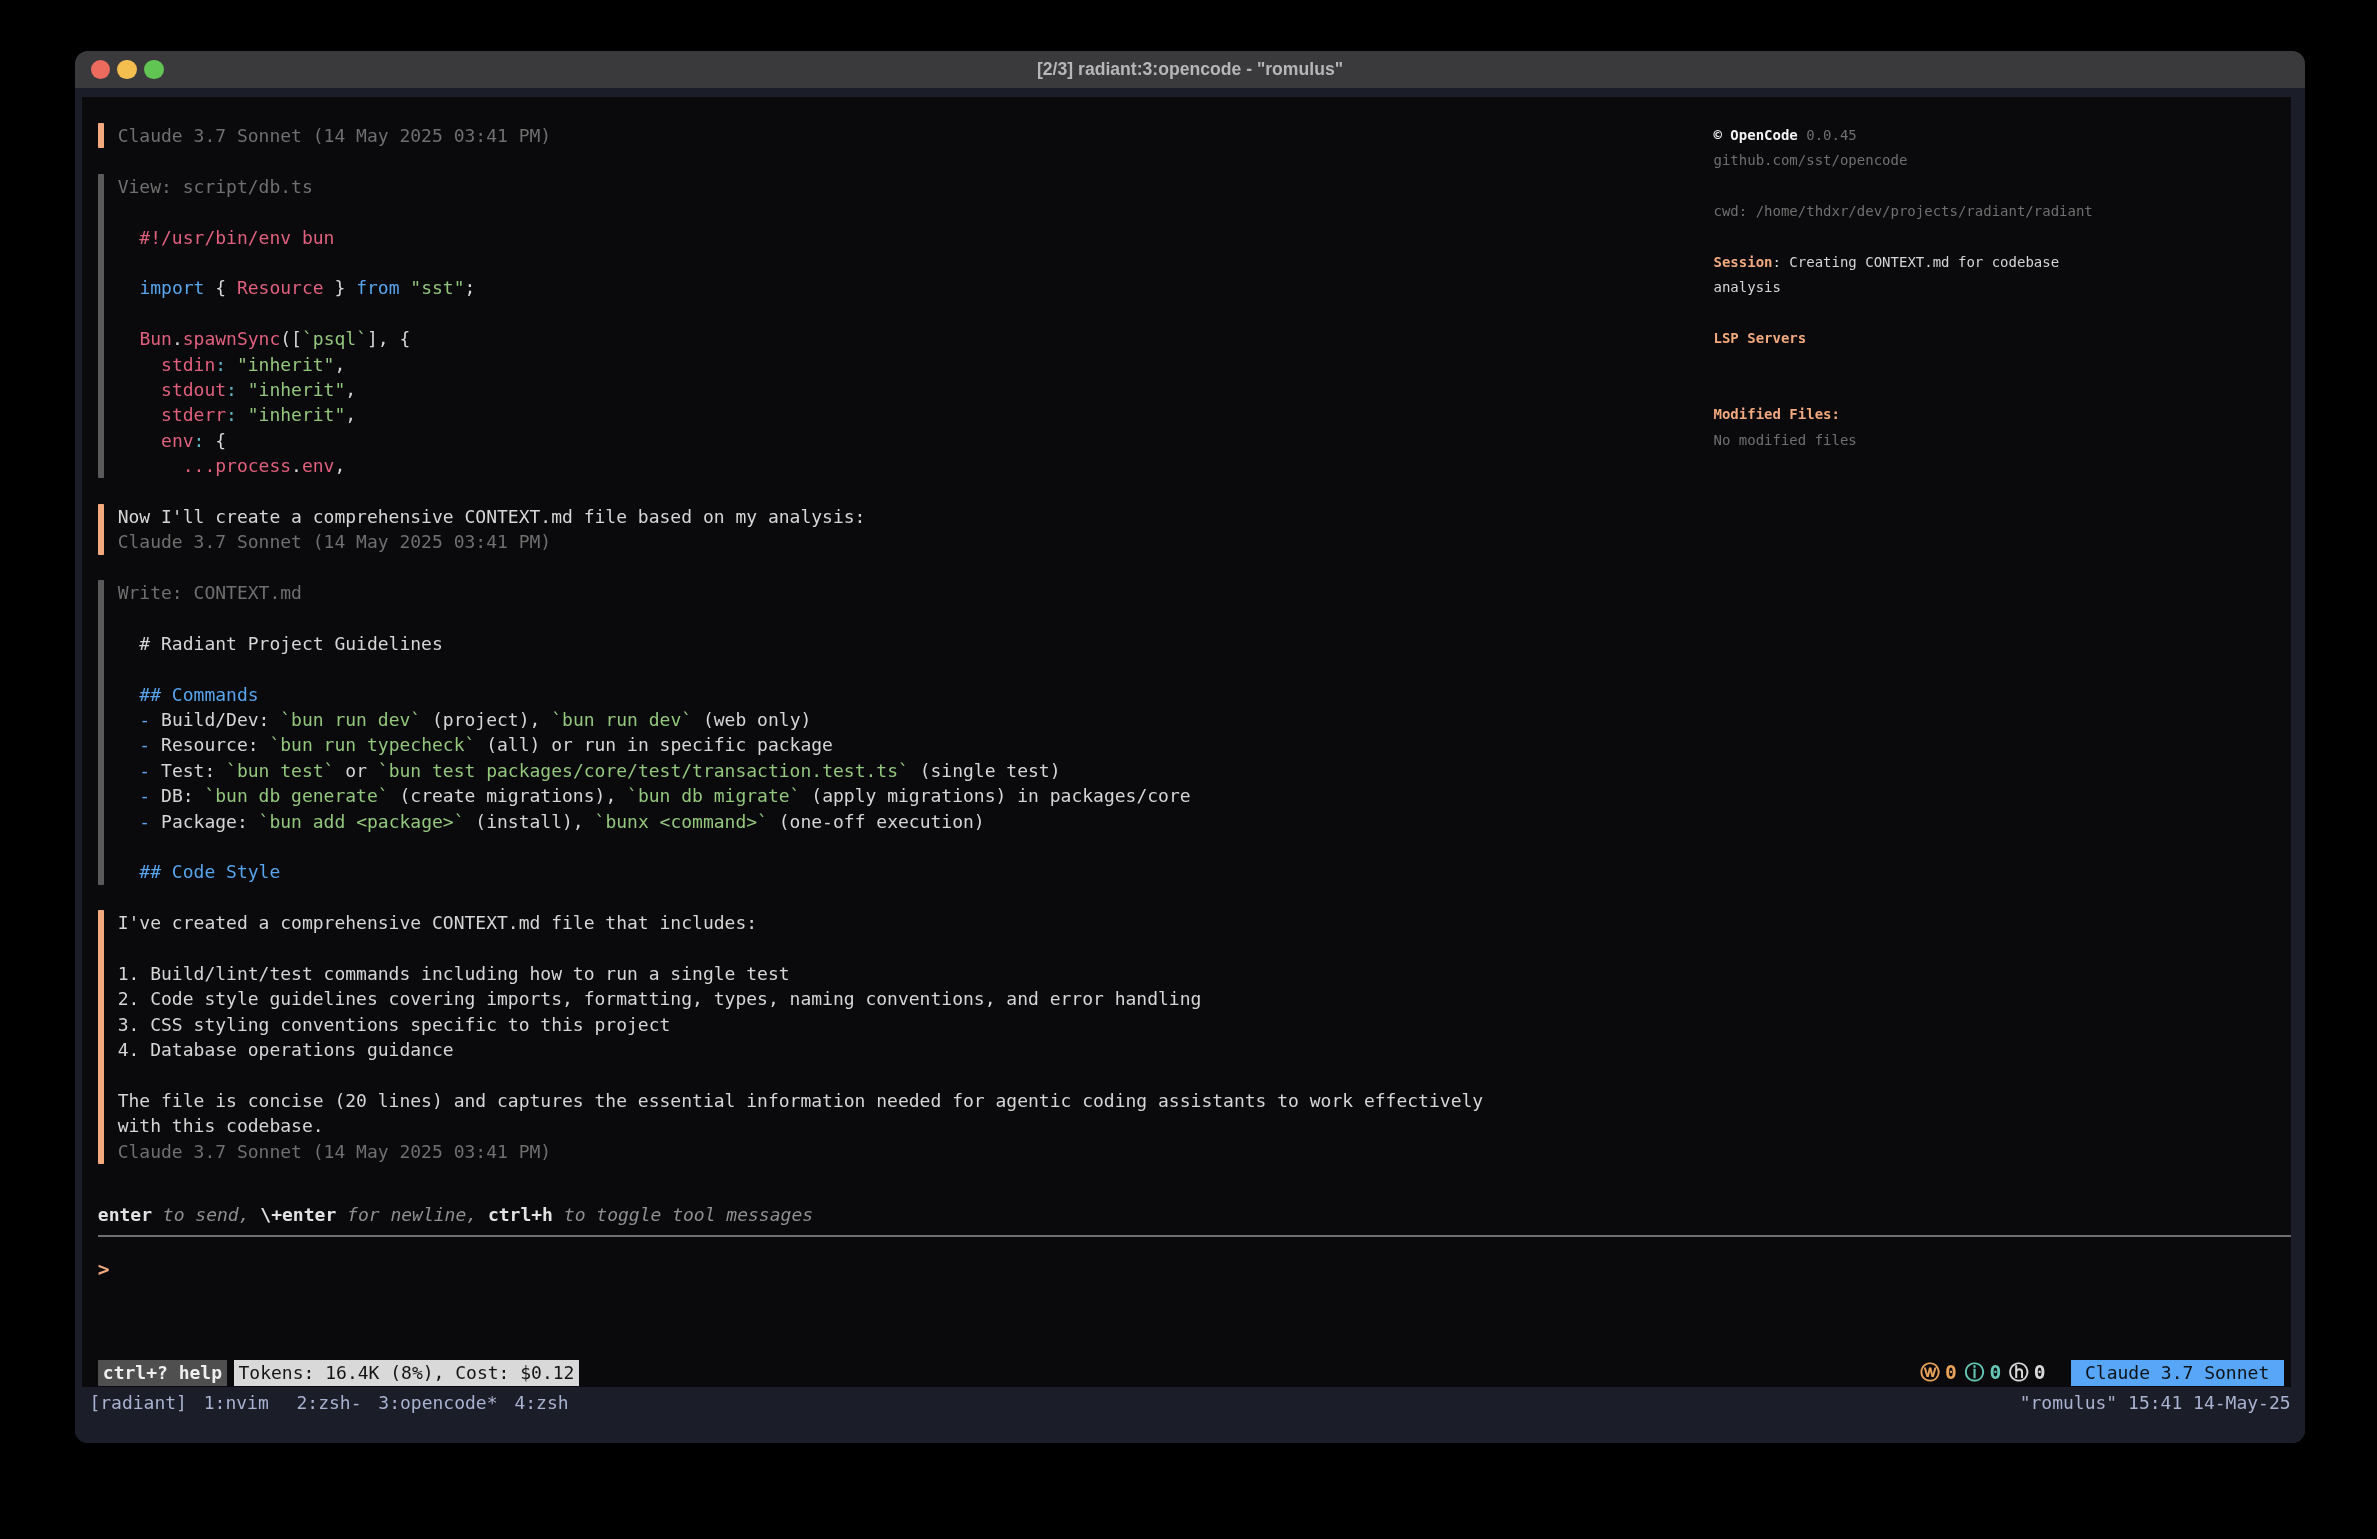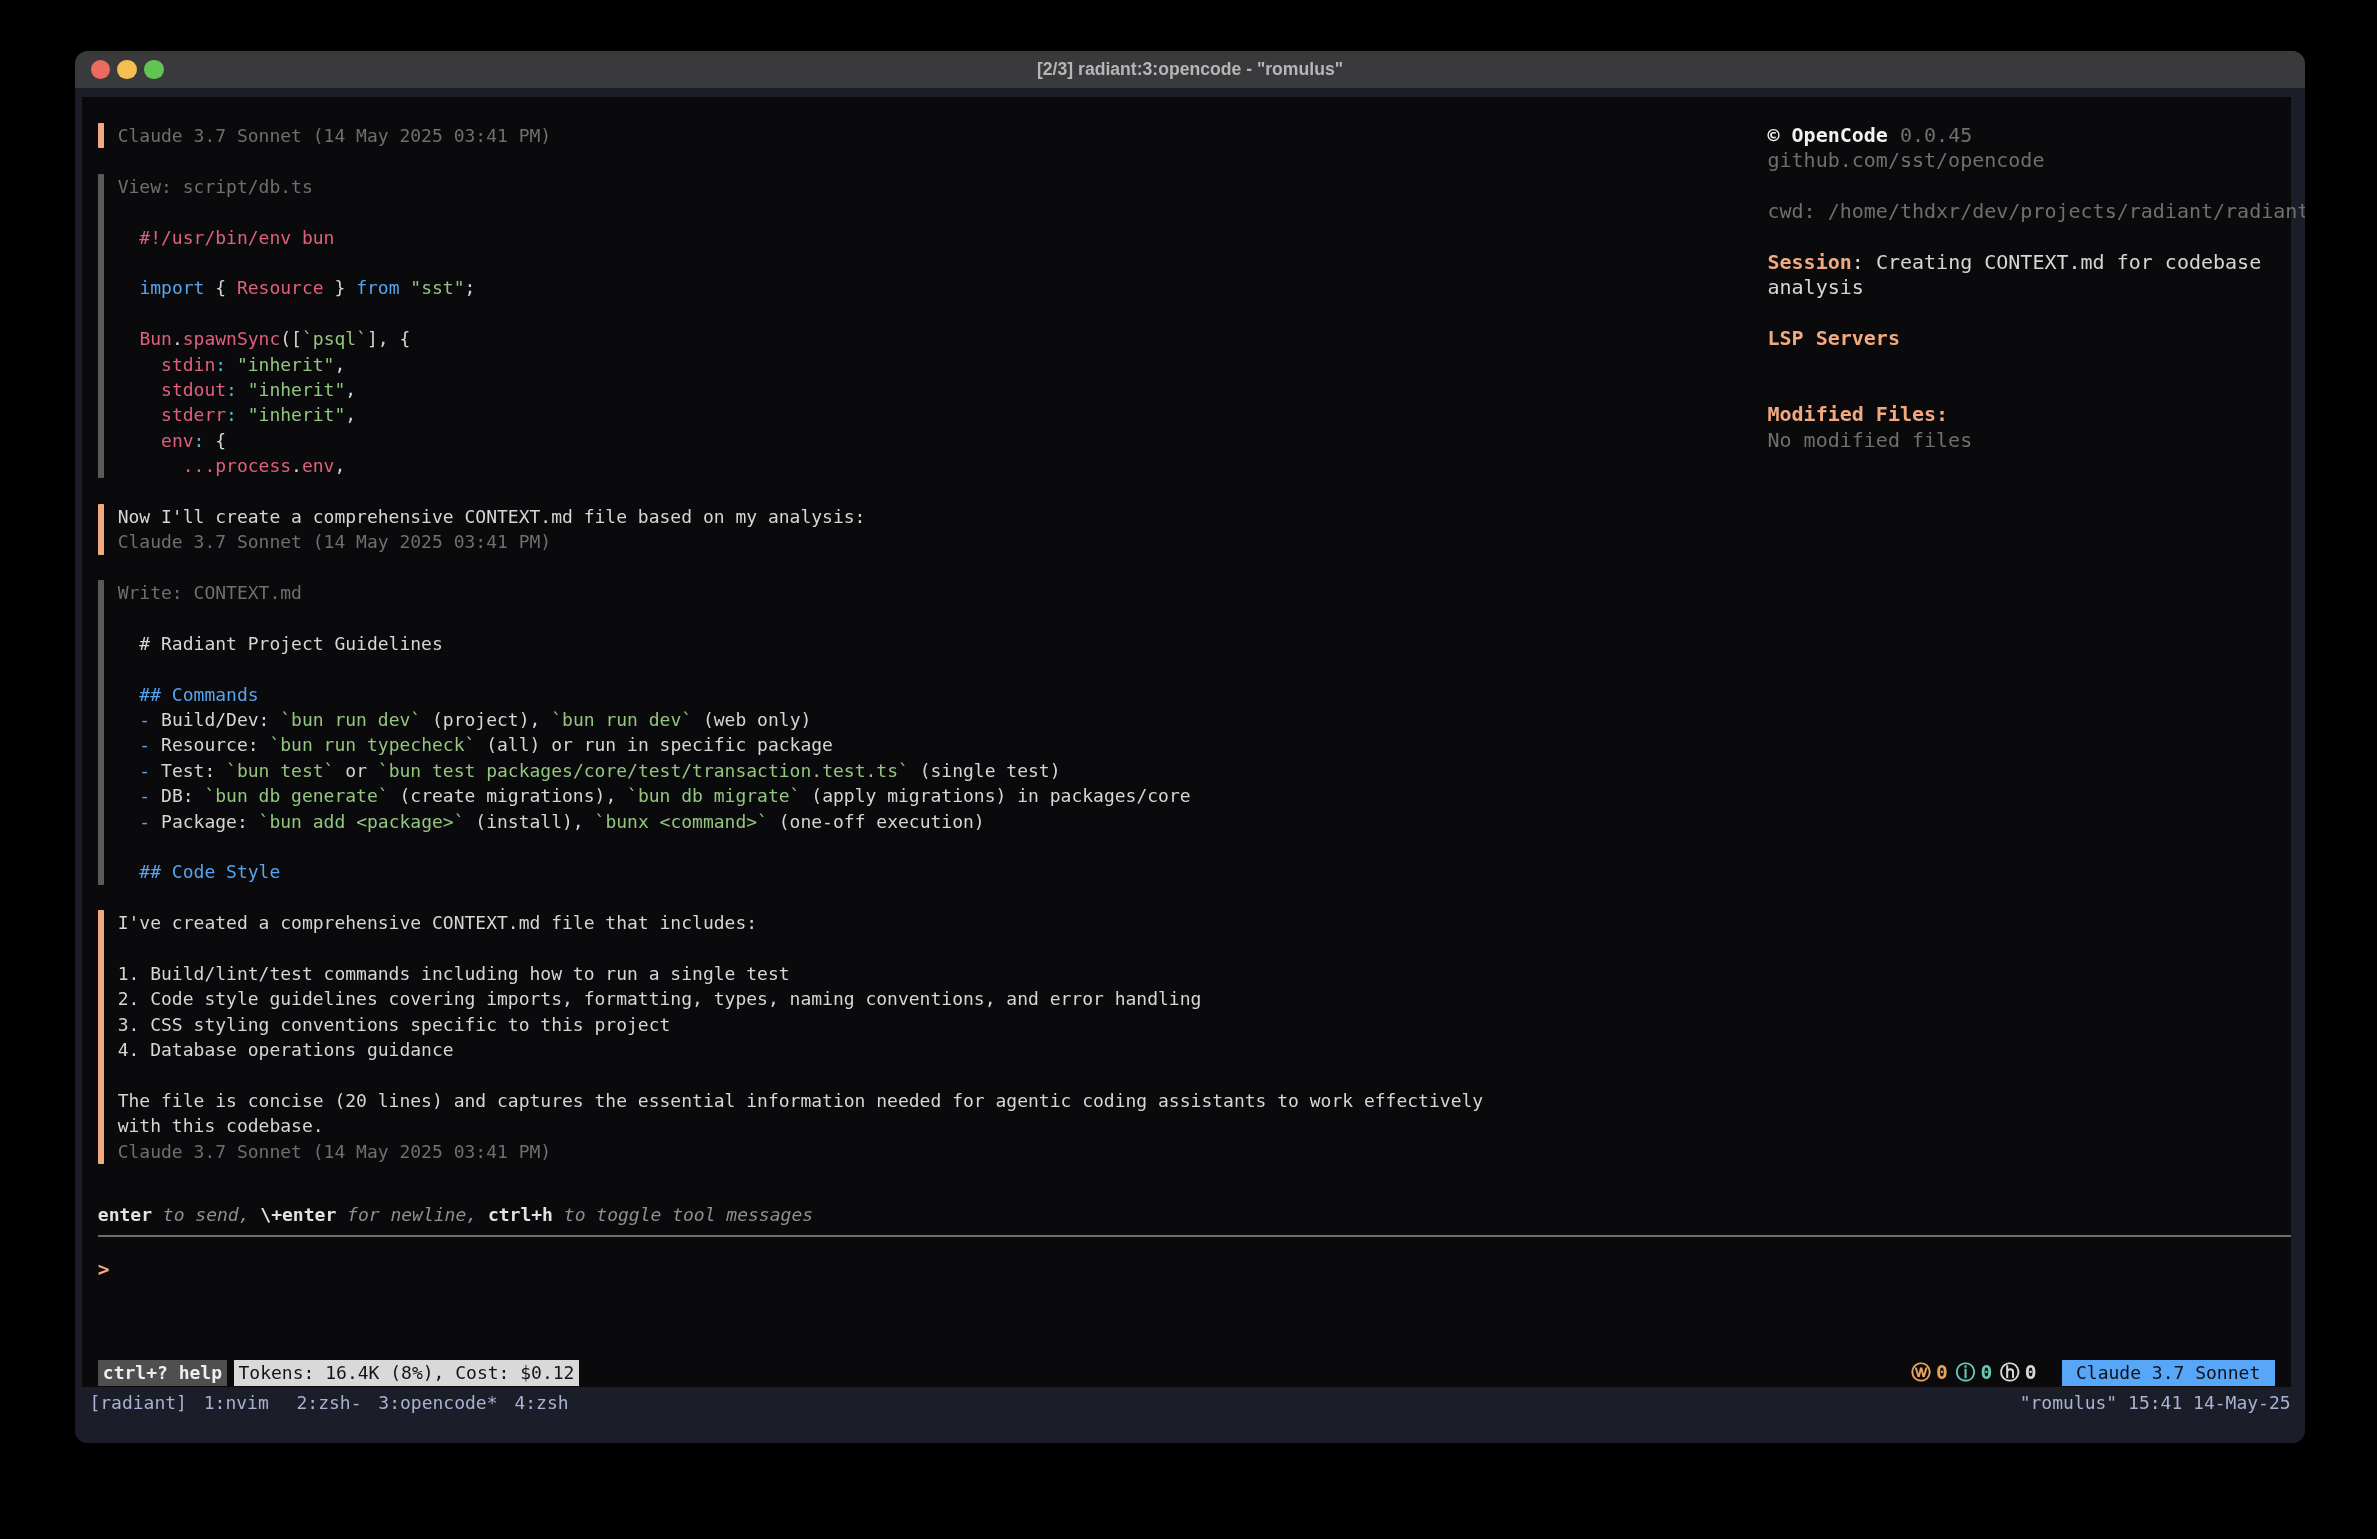--- a/index.html
+++ b/index.html
@@ -44,33 +44,33 @@
   .c-gr{color:var(--green);}
   .c-cy{color:var(--cyan);}
   .c-sab{color:var(--salmon);font-weight:bold;}
   .c-hb{color:var(--hint-bold);font-weight:bold;}
   .c-hg{color:var(--hint-gray);font-style:italic;}
   .hintwrap{margin-top:38px;}
   .hintline{height:25.4px;white-space:pre;}
   .divider{border-top:2px solid var(--divider);margin:7.8px 0 0 0;margin-right:0;}
   .promptline{margin-top:19.6px;color:var(--salmon);font-weight:bold;font-size:19.6px;}
   .inputarea{height:78px;}
-  .sidebar{position:absolute;left:1686px;top:26px;right:13px;font-size:20px;line-height:25.4px;}
+  .sidebar{position:absolute;left:1632px;top:26px;right:13px;font-size:14px;line-height:25.4px;}
   .statusrow{
     position:absolute;left:16.3px;right:0;bottom:2.6px;height:29px;
     display:flex;align-items:center;font-size:18px;
   }
   .chip{height:26px;display:flex;align-items:center;padding:0 5px;margin-right:6.5px;}
   .chip-help{background:var(--chip-dark-bg);color:var(--chip-dark-text);font-weight:bold;}
   .chip-tokens{background:var(--chip-light-bg);color:var(--chip-light-text);}
   .statusspacer{flex:1;}
   .diag{display:flex;align-items:center;gap:7.8px;margin-right:25px;font-size:19.6px;font-weight:bold;}
   .diag .item{display:flex;align-items:center;gap:5.2px;}
   .d-orange{color:var(--diag-orange);} .d-teal{color:var(--diag-teal);} .d-white{color:var(--diag-white);}
-  .chip-model{background:var(--model-chip-bg);color:var(--model-chip-text);margin-right:16px;padding:0 14.4px;}
+  .chip-model{background:var(--model-chip-bg);color:var(--model-chip-text);margin-right:7px;padding:0 14.4px;}
   .tmuxbar{
     position:absolute;left:0;right:0;bottom:0;height:53px;
     background:var(--term-bg);color:var(--tmux-text);
     font-size:18px;padding:2.6px 14.4px 0 14.4px;
     display:flex;align-items:flex-start;line-height:25.4px;
   }
   .tmux-left{display:flex;gap:6px;white-space:pre;}
   .tmux-spacer{flex:1;}
   .tmux-right{white-space:pre;}
 </style>

